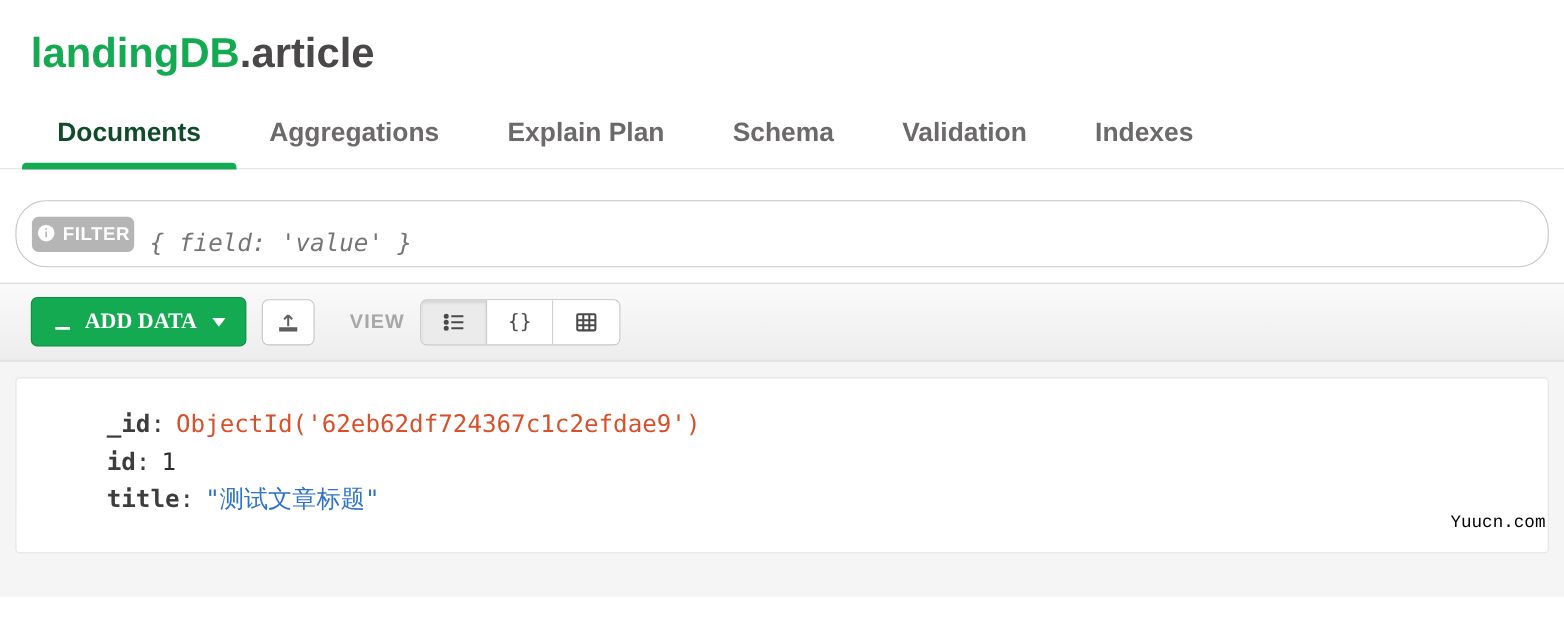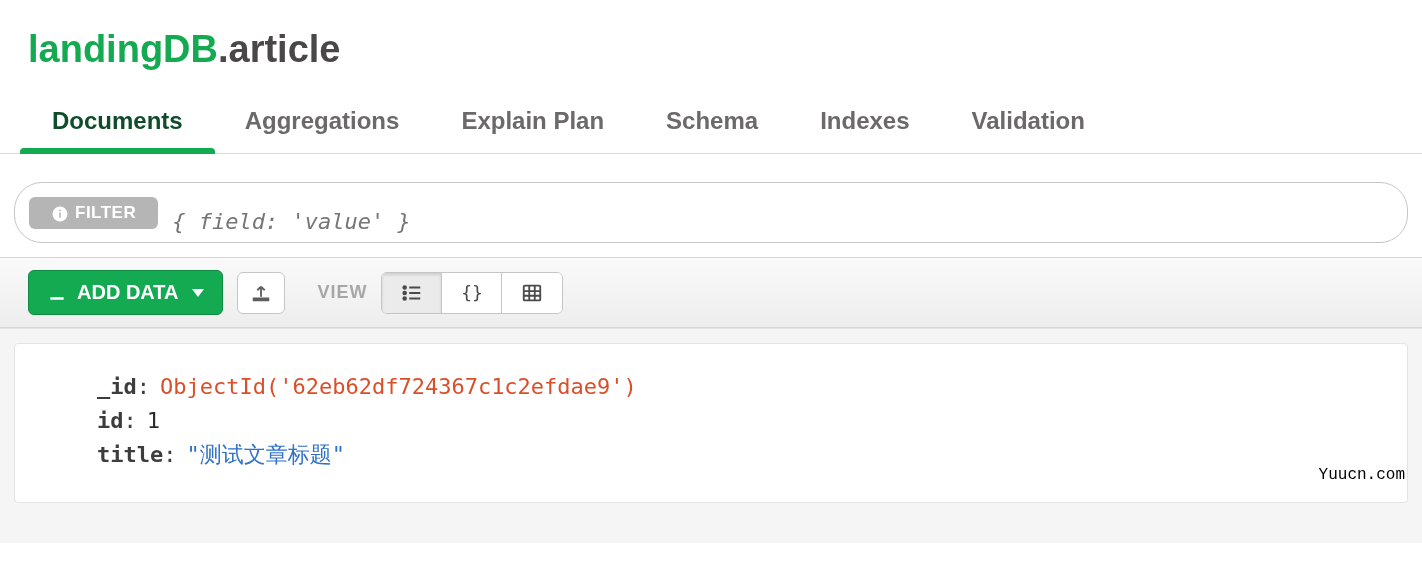--- a/index.html
+++ b/index.html
@@ -10,26 +10,26 @@
     .ns-db { color: #13aa52; }
     .ns-coll { color: #494747; }
     
     .tabs { display: flex; gap: 62px; padding: 0 28px 0 52px; border-bottom: 1px solid #dcdcdc; text-align: right; }
     .tab { font-size: 24px; font-weight: 600; color: #6b6969; padding: 16px 0 18px 0; cursor: pointer; position: relative; }
     .tab.active { color: #0f4c2a; }
     .tab.active::after { content: ""; position: absolute; left: -32px; right: -32px; bottom: -1px; height: 6px; background: #13aa52; border-radius: 4px 4px 0 0; }
     
     .filter-bar { padding: 28px 14px 14px 14px; background: #fff; }
     .filter-wrap { display: flex; align-items: center; border: 1px solid #c5c5c5; border-radius: 28px; padding: 8px 14px; gap: 14px; }
-    .filter-pill { display: inline-flex; align-items: flex-end; gap: 6px; background: #b5b5b5; color: #fff; font-size: 17px; font-weight: 700; letter-spacing: 0.5px; padding: 6px 22px; border-radius: 6px; }
+    .filter-pill { display: inline-flex; align-items: flex-start; gap: 6px; background: #b5b5b5; color: #fff; font-size: 17px; font-weight: 700; letter-spacing: 0.5px; padding: 6px 4px; border-radius: 6px; }
     .filter-pill svg { width: 18px; height: 18px; fill: #fff; }
     .filter-input { flex: 1; border: none; outline: none; font-family: Menlo, Consolas, monospace; font-size: 22px; font-style: italic; color: #9b9b9b; background: transparent; margin-top: 18px; }
     
     .toolbar { display: flex; align-items: center; gap: 14px; padding: 12px 28px; background: linear-gradient(#fafafa, #ededed); border-top: 1px solid #d6d6d6; border-bottom: 1px solid #d6d6d6; }
-    .btn-add { display: inline-flex; align-items: center; gap: 10px; background: #13aa52; color: #fff; border: 1px solid #0e8a42; border-radius: 6px; padding: 10px 18px; font-size: 20px; font-weight: 700; cursor: pointer; }
+    .btn-add { display: inline-flex; align-items: center; gap: 10px; background: #13aa52; color: #fff; border: 1px solid #0e8a42; border-radius: 6px; padding: 10px 18px; font-size: 20px; font-weight: 700; cursor: pointer; font-family: Liberation Serif, serif; }
     .btn-add svg { width: 20px; height: 20px; fill: #fff; }
     .caret-down { width: 0; height: 0; border-left: 6px solid transparent; border-right: 6px solid transparent; border-top: 8px solid #fff; margin-left: 4px; }
     .btn-import { display: inline-flex; align-items: center; justify-content: center; width: 48px; height: 42px; background: #fff; border: 1px solid #c5c5c5; border-radius: 6px; cursor: pointer; }
     .btn-import svg { width: 22px; height: 22px; fill: #5d5d5d; }
     .view-label { font-size: 18px; font-weight: 700; color: #a7a7a7; letter-spacing: 1px; margin-left: 18px; }
     .view-group { display: inline-flex; border: 1px solid #c5c5c5; border-radius: 6px; overflow: hidden; background: #fff; }
     .view-btn { display: inline-flex; align-items: center; justify-content: center; width: 60px; height: 40px; border: none; background: #fff; cursor: pointer; border-right: 1px solid #c5c5c5; }
     .view-btn:last-child { border-right: none; }
     .view-btn.active { background: #ebebeb; box-shadow: inset 0 2px 3px rgba(0,0,0,0.12); }
     .view-btn svg { width: 22px; height: 22px; fill: none; stroke: #4a4a4a; stroke-width: 2; }
@@ -53,22 +53,22 @@
   <h1 class="ns-title">
     <span class="ns-db">landingDB</span><span class="ns-coll">.article</span>
   </h1>
 </div>
 
 <div class="tabs">
   <div class="tab active">Documents</div>
   <div class="tab">Aggregations</div>
   <div class="tab">Explain Plan</div>
   <div class="tab">Schema</div>
+  <div class="tab">Validation</div>
   <div class="tab">Indexes</div>
-  <div class="tab">Validation</div>
 </div>
 
 <div class="filter-bar">
   <div class="filter-wrap">
     <span class="filter-pill">
       <svg viewBox="0 0 24 24">
           <circle cx="12" cy="12" r="10"></circle>
           <rect x="11" y="10" width="2" height="7" fill="#b5b5b5"></rect>
           <rect x="11" y="6" width="2" height="2" fill="#b5b5b5"></rect>
         </svg>

